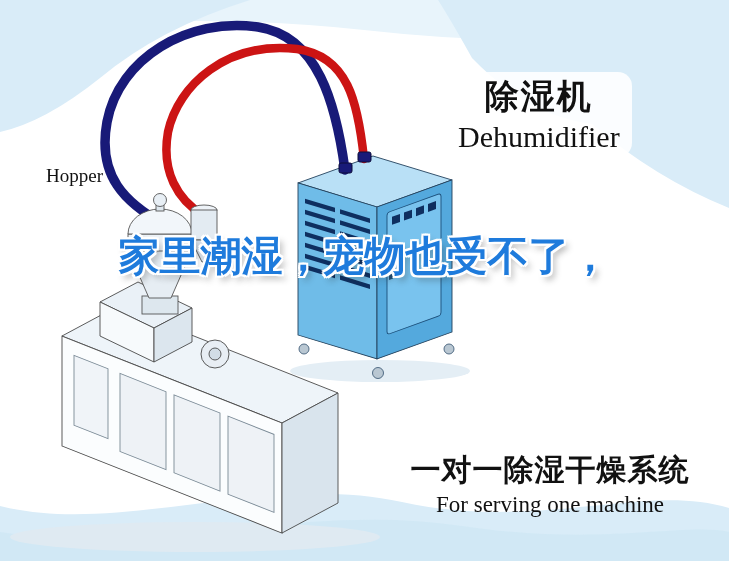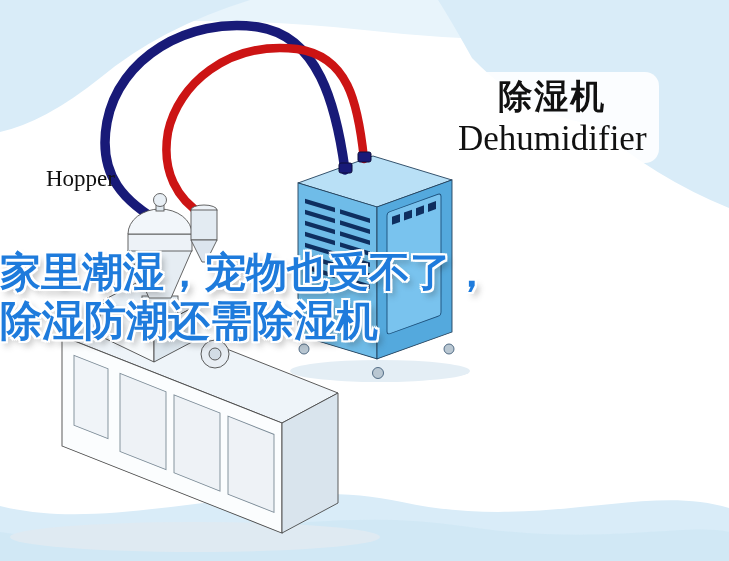--- a/index.html
+++ b/index.html
@@ -15,25 +15,25 @@
   .vent{fill:#0e2f60;stroke:none;}
   .pipe{fill:none;stroke-linecap:round;}
   .pipe-navy{stroke:var(--c-pipe_navy,#181a78);stroke-width:9.5;}
   .pipe-red{stroke:var(--c-pipe_red,#cc1414);stroke-width:8.5;}
   .label{position:absolute;color:var(--c-text_black,#111111);}
   .label .cn{font-weight:bold;}
   .serif{font-family:"Liberation Serif","DejaVu Serif",serif;}
   .dehum-label{left:446px;top:72px;text-align:center;background:rgba(255,255,255,.88);
                border-radius:14px;padding:2px 12px 4px;}
   .dehum-label .cn{font-size:34px;letter-spacing:2px;}
-  .dehum-label .en{font-size:35px;line-height:1.1;}
+  .dehum-label .en{font-size:30px;line-height:1.1;}
   .hopper-label{left:46px;top:166px;text-align:center;}
   .hopper-label .cn{font-size:27px;letter-spacing:1px;}
-  .hopper-label .en{font-size:23px;line-height:1.1;}
-  .headline{position:absolute;left:0;top:248px;width:729px;font-weight:bold;
+  .hopper-label .en{font-size:19px;line-height:1.1;}
+  .headline{position:absolute;left:0;top:232px;width:729px;text-align:center;font-weight:bold;
             color:var(--c-headline_blue,#1e7bdc);
             text-shadow:2px 2px 0 #fff,-2px -2px 0 #fff,2px -2px 0 #fff,-2px 2px 0 #fff,
                         0 2px 0 #fff,0 -2px 0 #fff,2px 0 0 #fff,-2px 0 0 #fff,
                         4px 5px 6px rgba(40,40,40,.35);}
   .headline .h1{font-size:41px;line-height:1.2;}
   .headline .h2{font-size:42px;line-height:1.15;}
   .system-label{left:400px;top:450px;width:300px;text-align:center;}
   .system-label .cn{font-size:30px;letter-spacing:1px;}
   .system-label .en{font-size:23px;line-height:1.25;}
 </style>
@@ -131,17 +131,20 @@
     <div class="cn">除湿机</div>
     <div class="en serif">Dehumidifier</div>
   </div>
 
   <div class="label hopper-label">
     <div class="en serif">Hopper</div>
   </div>
 
   <div class="headline">
     <div class="h1">家里潮湿，宠物也受不了，</div>
-    <div class="h2">除湿防潮还需除湿机</div>
   </div>
 
+  <div class="label system-label">
+    <div class="cn">一对一除湿干燥系统</div>
+    <div class="en serif">For serving one machine</div>
+  </div>
 
 </div>
 
 </body></html>

